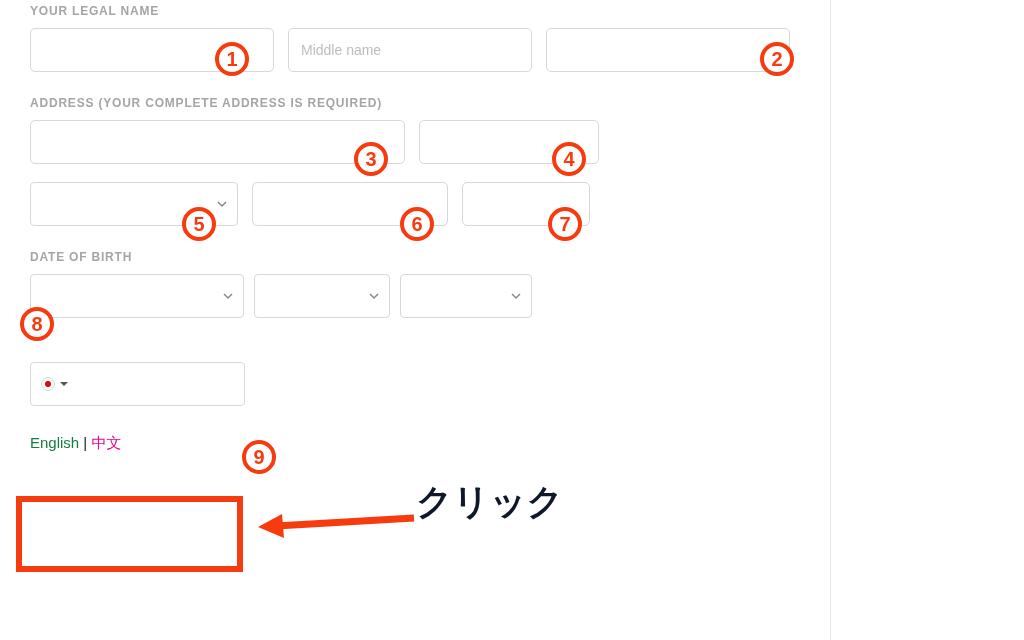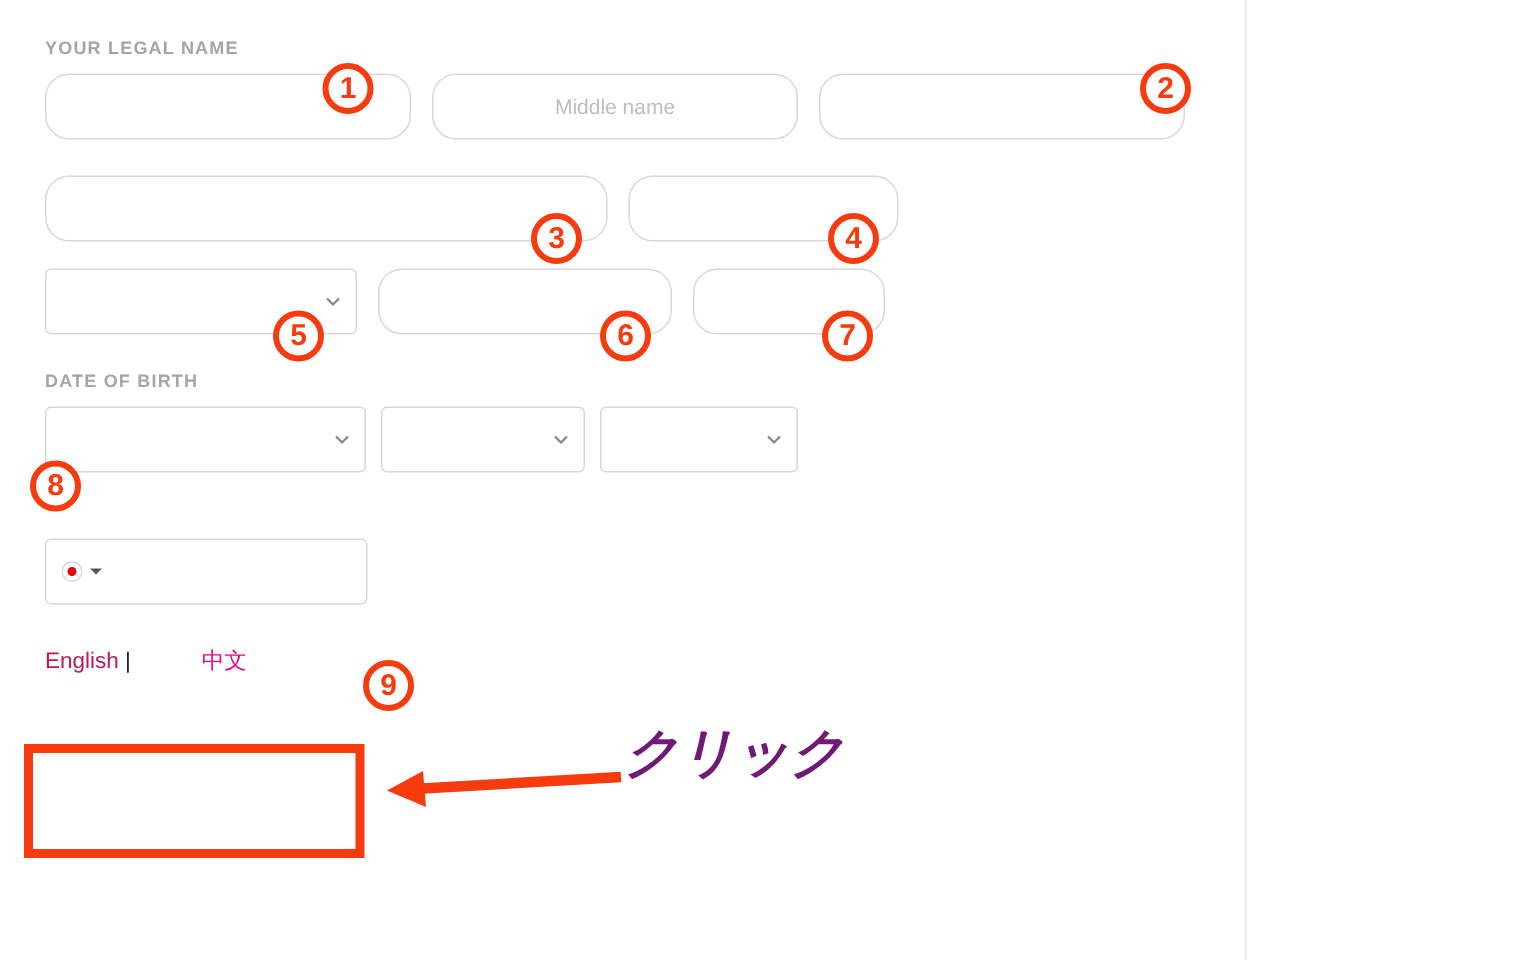--- a/index.html
+++ b/index.html
@@ -12,21 +12,21 @@
       background: #fff;
       width: 1024px;
       height: 640px;
       position: relative;
       overflow: hidden;
     }
     .main-area {
       width: 830px;
       height: 100%;
       position: relative;
-      padding: 25px 30px 0 30px;
+      padding: 4px 30px 0 30px;
     }
     .right-sidebar {
       position: absolute;
       top: 0;
       right: 0;
       width: 194px;
       height: 100%;
       border-left: 1px solid #e5e5e5;
       background: #fff;
     }
@@ -40,27 +40,26 @@
     }
     .row {
       display: flex;
       gap: 14px;
       margin-bottom: 24px;
       position: relative;
     }
     .input {
       height: 44px;
       border: 1px solid #d8d8d8;
-      border-radius: 16px;
+      border-radius: 5px;
       padding: 0 12px;
       background: #fff;
       font-size: 14px;
       color: #333;
       outline: none;
-      text-align: center;
     }
     .input::placeholder {
       color: #bdbdbd;
     }
     .select {
       height: 44px;
       border: 1px solid #d8d8d8;
       border-radius: 4px;
       background: #fff;
       padding: 0 30px 0 12px;
@@ -138,49 +137,49 @@
       color: #f63b0f;
       font-weight: 900;
       font-size: 20px;
       line-height: 26px;
       text-align: center;
       font-family: Arial, sans-serif;
       pointer-events: none;
     }
     .annot-text {
       position: absolute;
-      color: #701a75;
+      color: #0f172a;
       font-size: 36px;
       font-weight: 900;
       pointer-events: none;
-      font-style: italic;
     }
     .arrow {
       position: absolute;
       pointer-events: none;
     }
     .lang-row {
       font-size: 15px;
       color: #222;
     }
-    .lang-zh { color: #ec008c; margin-left: 43px; }
+    .lang-zh { color: #ec008c; }
     .spacer { height: 20px; }
   </style>
 </head>
 <body>
 
 <div class="main-area">
 
   <div class="section-label">YOUR LEGAL NAME</div>
   <div class="row">
     <input class="input" style="width: 244px;">
     <input class="input" style="width: 244px;" placeholder="Middle name">
     <input class="input" style="width: 244px;">
   </div>
 
+  <div class="section-label">ADDRESS (YOUR COMPLETE ADDRESS IS REQUIRED)</div>
   <div class="row" style="margin-bottom:18px">
     <input class="input" style="width: 375px;">
     <input class="input" style="width: 180px;">
   </div>
   <div class="row">
     <div class="sel-wrap" style="width:208px">
       <div class="select"></div>
       <span class="chevron">
         <svg width="12" height="12" viewBox="0 0 12 12">
             <path d="M2 4l4 4 4-4" stroke="#888" stroke-width="1.5" fill="none"></path>
@@ -223,21 +222,21 @@
 
   <div class="row" style="margin-bottom:28px">
     <div class="phone-input">
       <span class="flag"></span>
       <span class="flag-caret"></span>
     </div>
   </div>
 
 
   <div class="lang-row">
-    <a style="color:#be185d;text-decoration:none">English</a><span> | </span><a class="lang-zh" style="text-decoration:none">中文</a>
+    <a style="color:#15803d;text-decoration:none">English</a><span> | </span><a class="lang-zh" style="text-decoration:none">中文</a>
   </div>
 
 </div>
 
 <div class="right-sidebar"></div>
 
 <div class="circle-num" style="left:215px; top:42px">1</div>
 <div class="circle-num" style="left:760px; top:42px">2</div>
 <div class="circle-num" style="left:354px; top:142px">3</div>
 <div class="circle-num" style="left:552px; top:142px">4</div>

